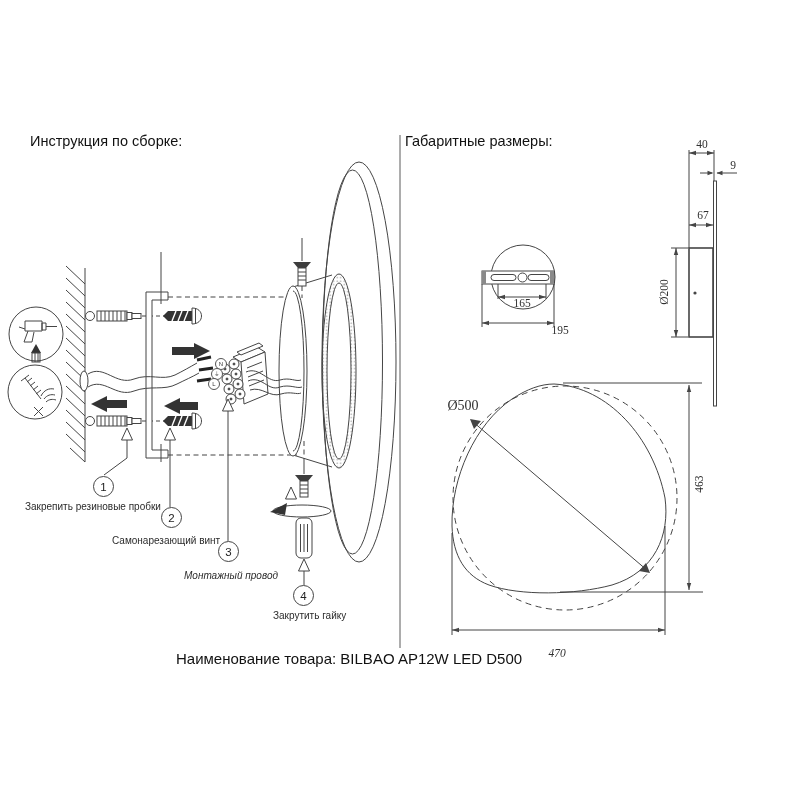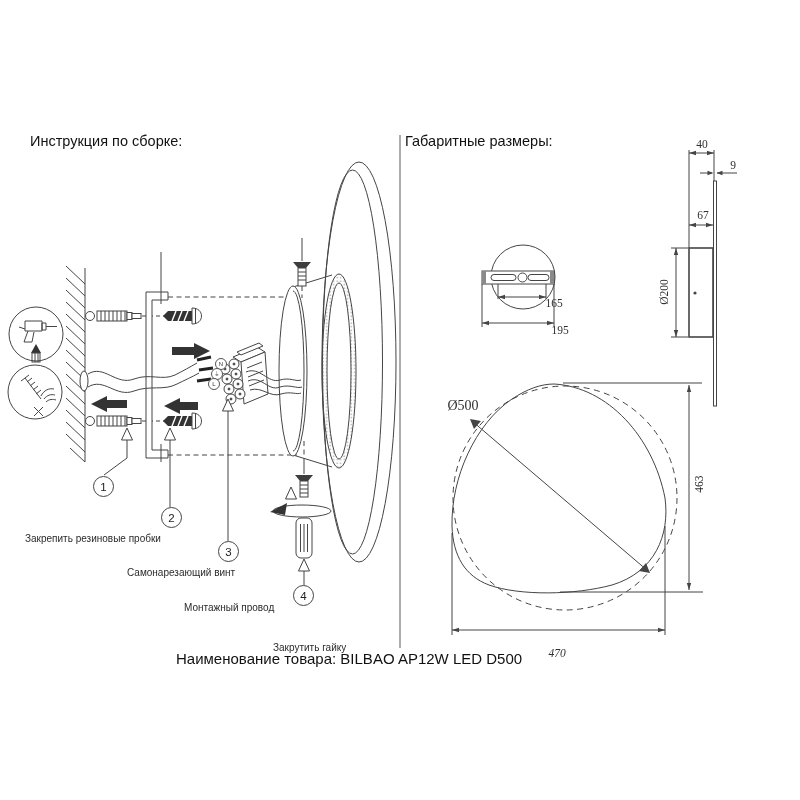--- a/index.html
+++ b/index.html
@@ -1,21 +1,21 @@
 <!DOCTYPE html>
 <html><head>
 <meta charset="utf-8">
 <style>
   html,body{margin:0;padding:0;background:#fff;}
   .canvas{position:relative;width:800px;height:800px;background:#ffffff;overflow:hidden;
           font-family:"Liberation Sans",sans-serif;color:#1d1d1d;}
   .art{position:absolute;left:0;top:0;}
   .t{position:absolute;white-space:nowrap;}
   .title{font-size:14.5px;color:#111;}
-  .lbl{font-size:10px;color:#2b2b2b;margin-top:32px;}
+  .lbl{font-size:10px;color:#2b2b2b;}
   .dim{font-family:"Liberation Serif",serif;font-size:11.5px;color:#303030;text-align:center;}
   .rot{transform:rotate(-90deg);}
   .step{position:absolute;width:19px;height:19px;border:1.3px solid #444;border-radius:50%;
         background:#fff;font-size:11.5px;color:#222;display:flex;align-items:center;justify-content:center;}
   .wlbl{position:absolute;width:10px;height:10px;border:0.9px solid #555;border-radius:50%;
         background:#fff;font-size:6px;color:#333;display:flex;align-items:center;justify-content:center;}
   .product{font-size:15px;color:#111;}
   .brand{font-size:30px;letter-spacing:2px;font-weight:400;}
   .brand .g{color:#9a999e;}
   .brand .p{color:#f0a3a9;}
@@ -253,33 +253,33 @@
 
   <span class="t title" style="left:30px;top:133px;text-align:right;">Инструкция по сборке:</span>
   <span class="t title" style="left:405px;top:133px;">Габаритные размеры:</span>
 
   <span class="step" style="left:93px;top:476px;">1</span>
   <span class="step" style="left:161px;top:507px;">2</span>
   <span class="step" style="left:218px;top:541px;">3</span>
   <span class="step" style="left:293px;top:585px;">4</span>
 
   <span class="t lbl" style="left:25px;top:501px;">Закрепить резиновые пробки</span>
-  <span class="t lbl" style="left:127px;top:535px;text-align:right;">Самонарезающий винт</span>
-  <span class="t lbl" style="left:184px;top:570px;">Монтажный провод</span>
+  <span class="t lbl" style="left:112px;top:535px;text-align:right;">Самонарезающий винт</span>
+  <span class="t lbl" style="left:184px;top:570px;font-style:italic;">Монтажный провод</span>
   <span class="t lbl" style="left:273px;top:610px;">Закрутить гайку</span>
 
   <span class="wlbl" style="left:215px;top:358px;">N</span>
   <span class="wlbl" style="left:211px;top:368px;">⏚</span>
   <span class="wlbl" style="left:208px;top:378px;">L</span>
 
   <span class="t dim" style="left:694px;top:138px;width:16px;">40</span>
   <span class="t dim" style="left:728px;top:159px;width:10px;">9</span>
   <span class="t dim" style="left:695px;top:209px;width:16px;">67</span>
   <span class="t dim rot" style="left:646px;top:286px;width:36px;">Ø200</span>
-  <span class="t dim" style="left:508px;top:297px;width:28px;margin-left:32px;">165</span>
+  <span class="t dim" style="left:508px;top:297px;width:28px;">165</span>
   <span class="t dim" style="left:504px;top:324px;width:28px;margin-left:42px;">195</span>
   <span class="t dim" style="left:443px;top:398px;width:40px;font-size:14px;">Ø500</span>
   <span class="t dim rot" style="left:685px;top:478px;width:28px;">463</span>
   <span class="t dim" style="left:543px;top:647px;width:28px;font-style:italic;">470</span>
 
   <span class="t product" style="left:176px;top:650px;text-align:center;">Наименование товара: BILBAO AP12W LED D500</span>
 
 </div>
 
 </body></html>

